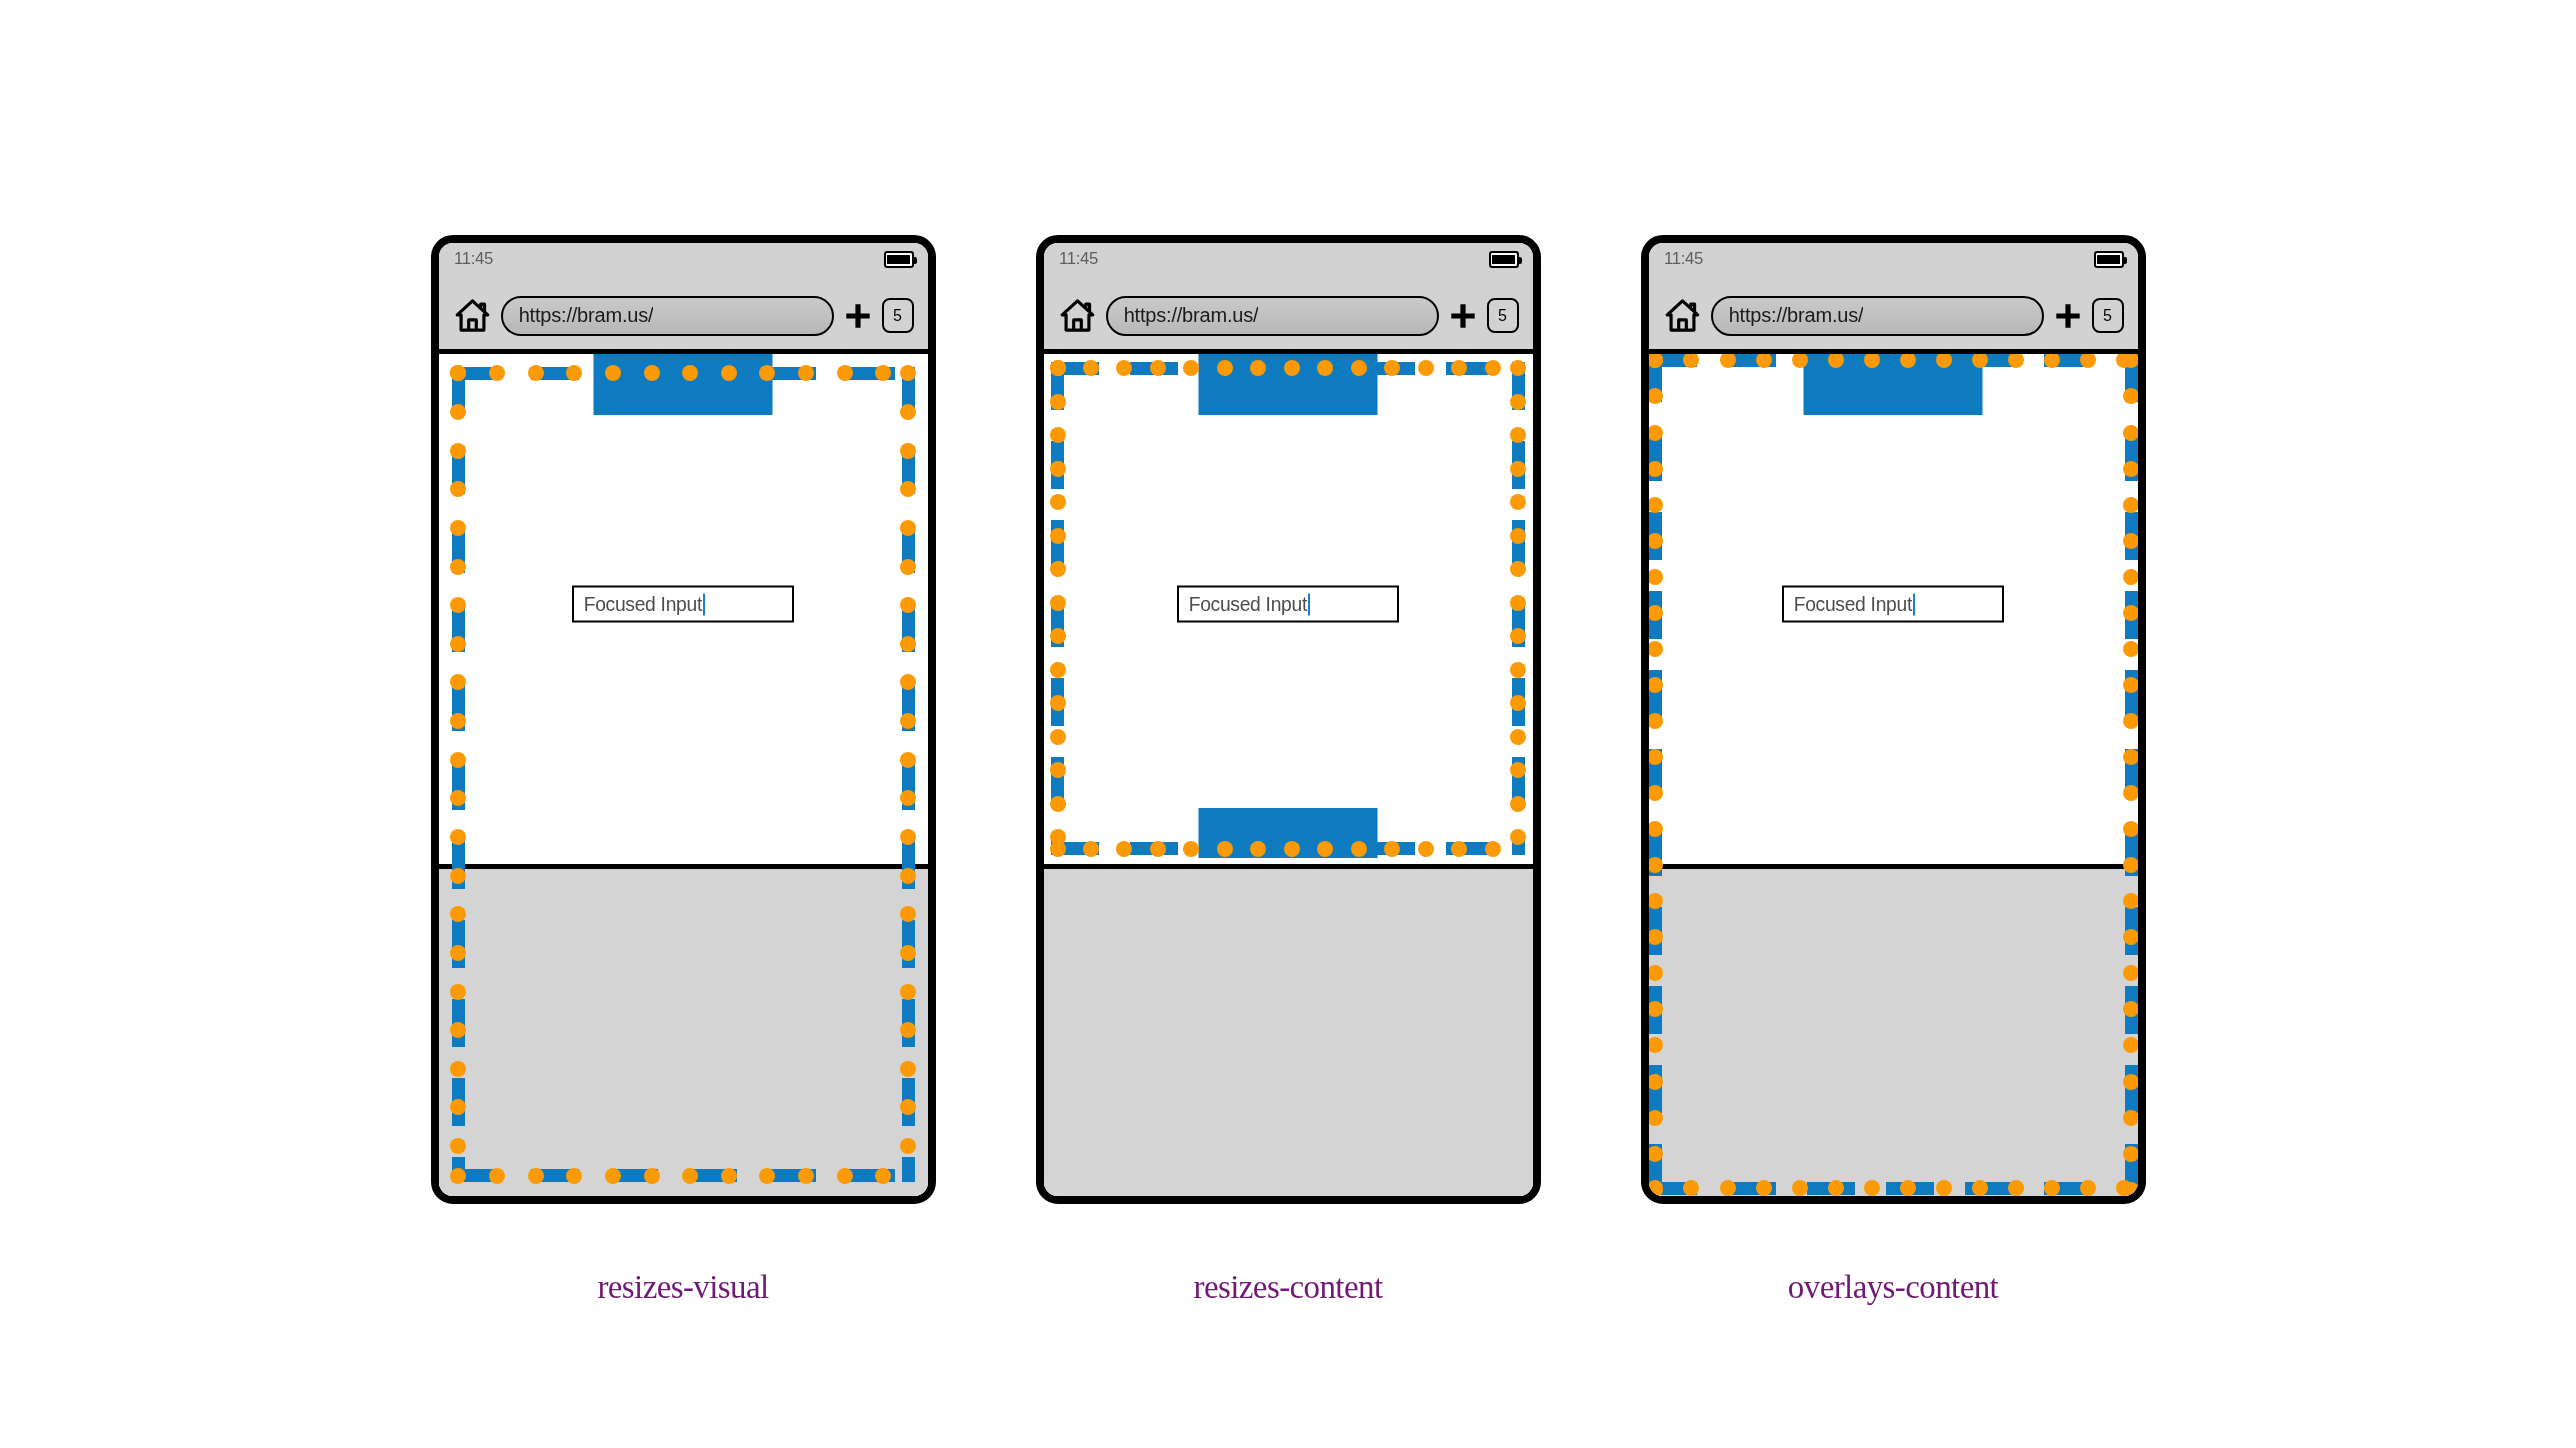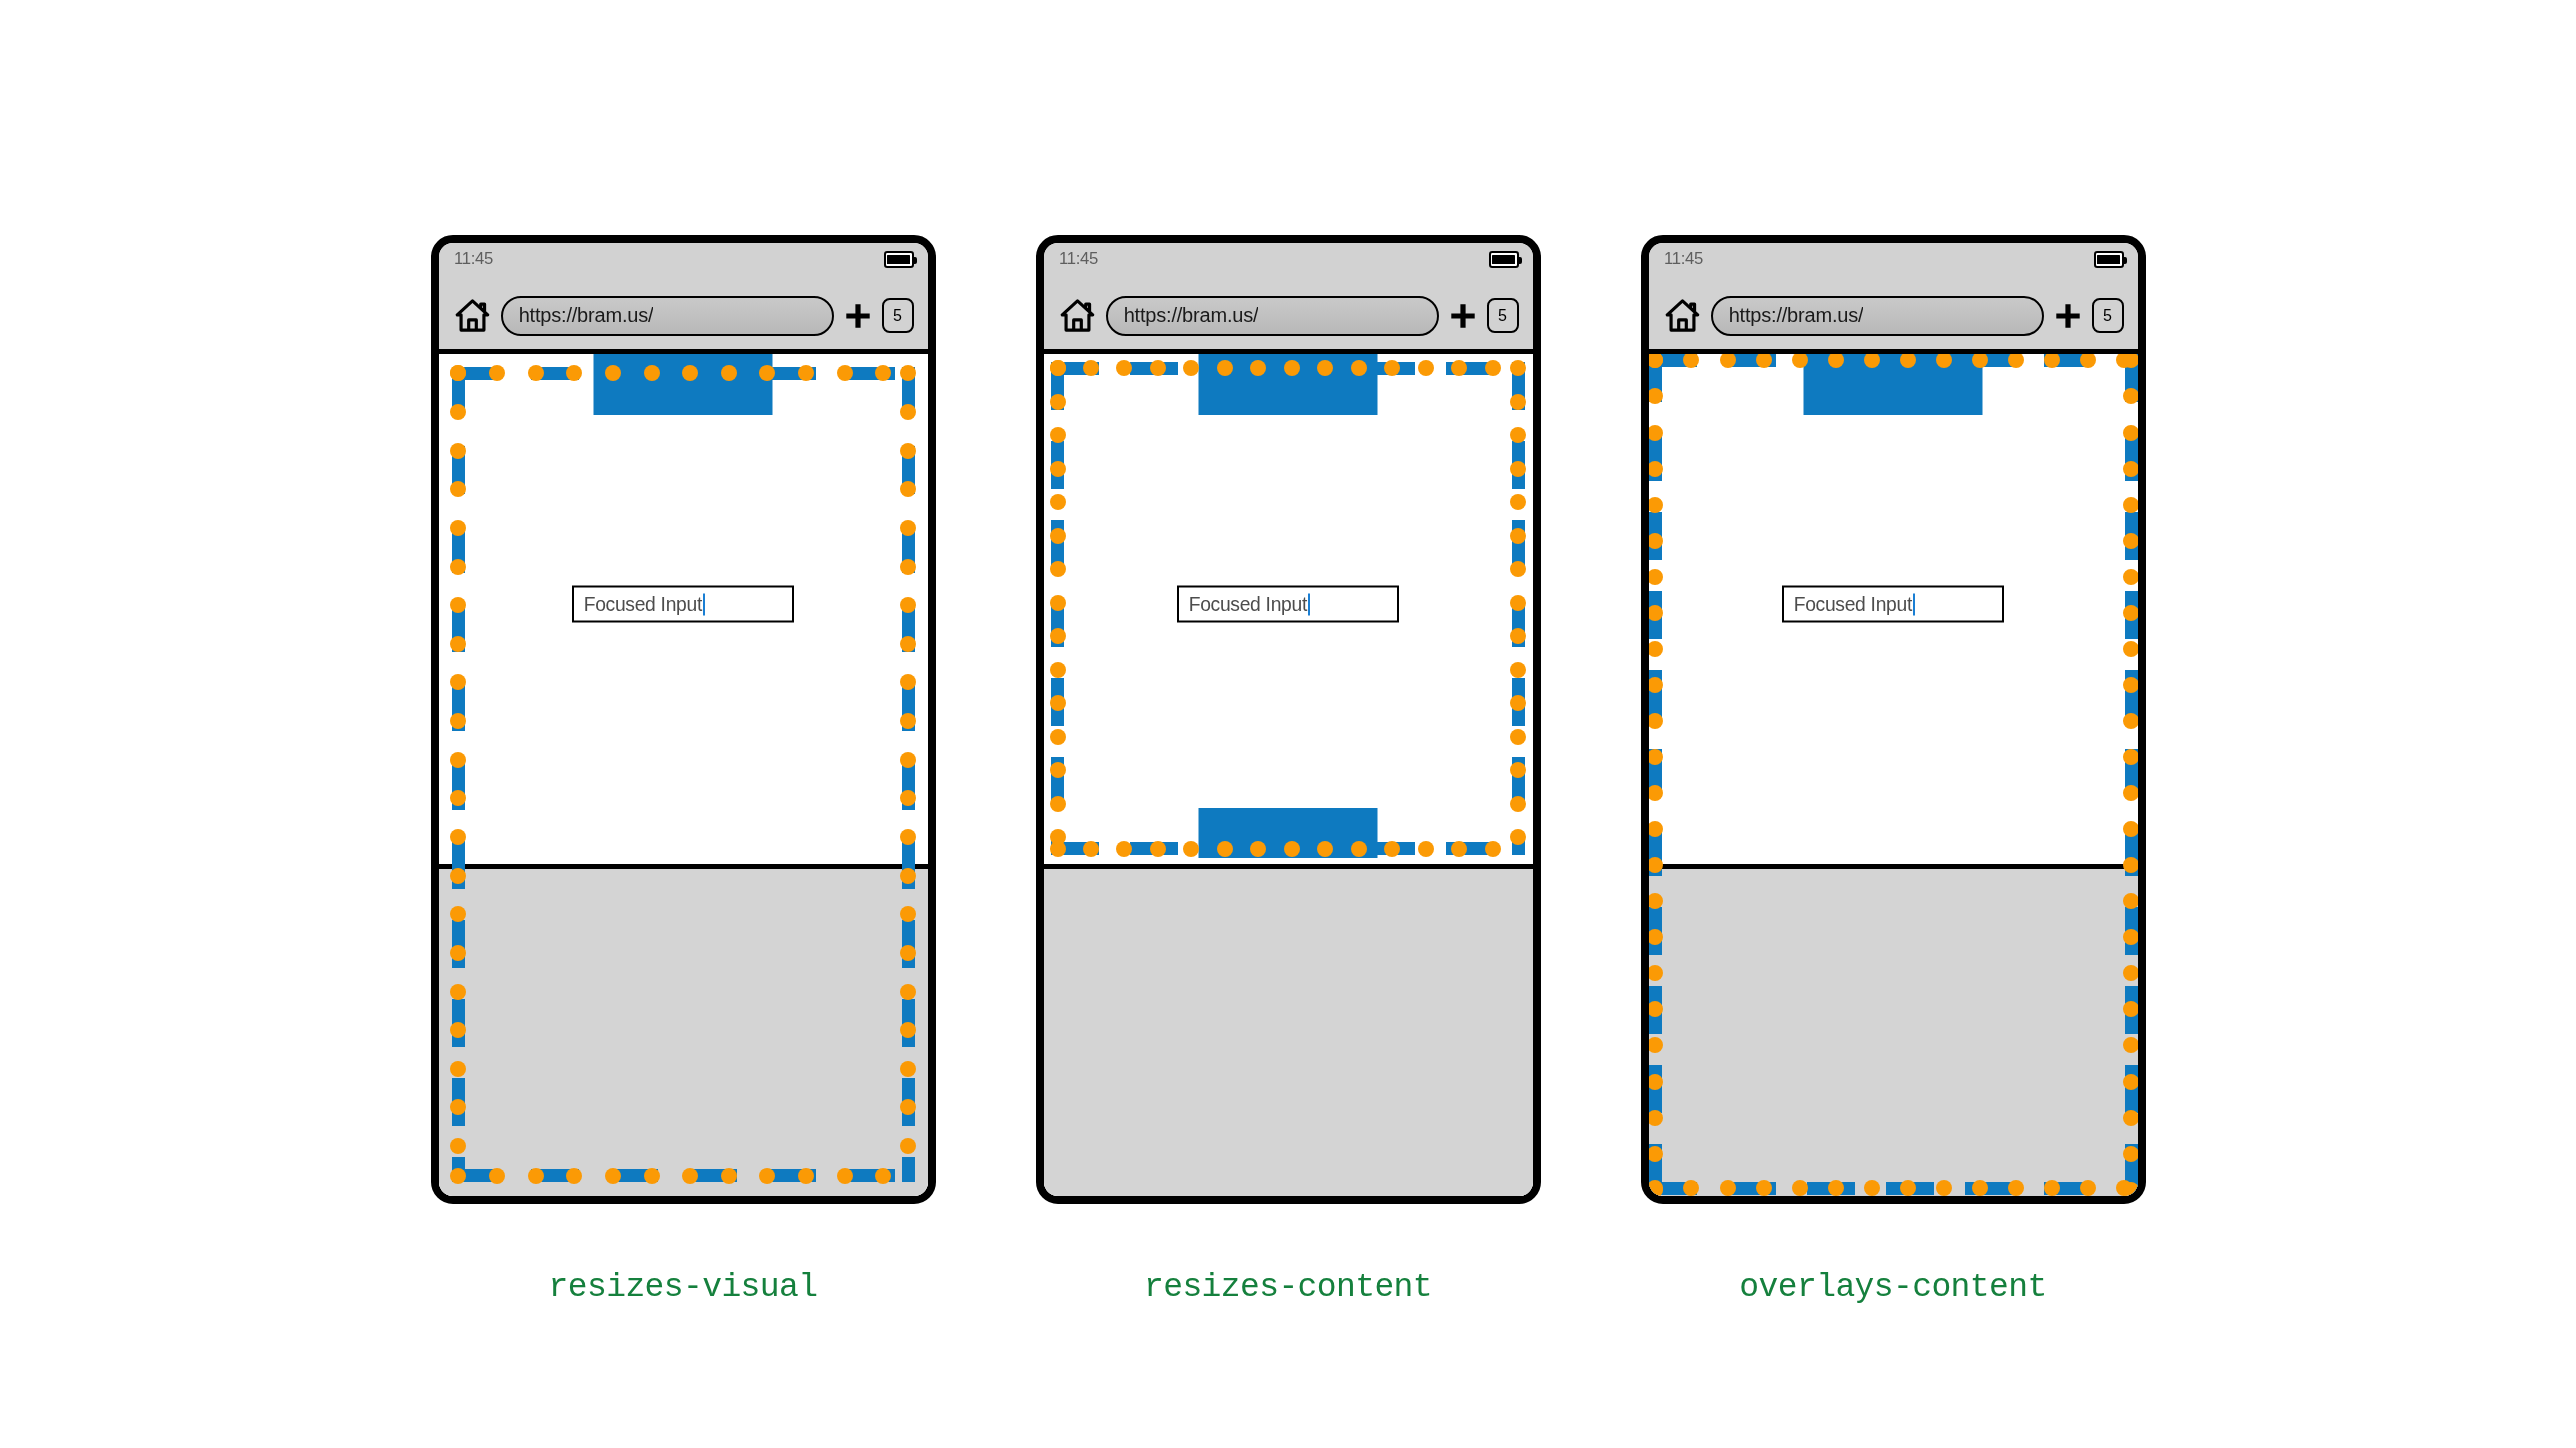--- a/index.html
+++ b/index.html
@@ -234,23 +234,23 @@
     display: inline-block;
     width: 2.6px;
     height: 22px;
     background: #1a7fd4;
     margin-left: 0.6px;
   }
 
   
   .caption {
     margin-top: 65px;
-    font-family: Liberation Mono, monospace;
+    font-family: Liberation Serif, serif;
     font-size: 33px;
-    color: #15803d;
+    color: #701a75;
     letter-spacing: -0.6px;
     white-space: nowrap;
   }
 </style>
 </head>
 <body>
 
 <div id="figure">
   <div class="panel">
     <div class="phone">

